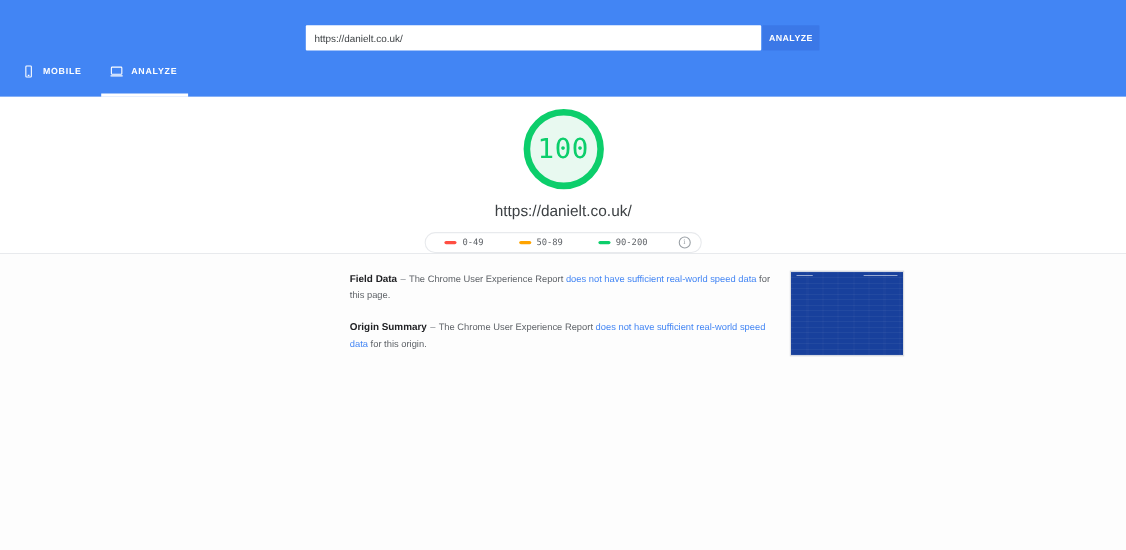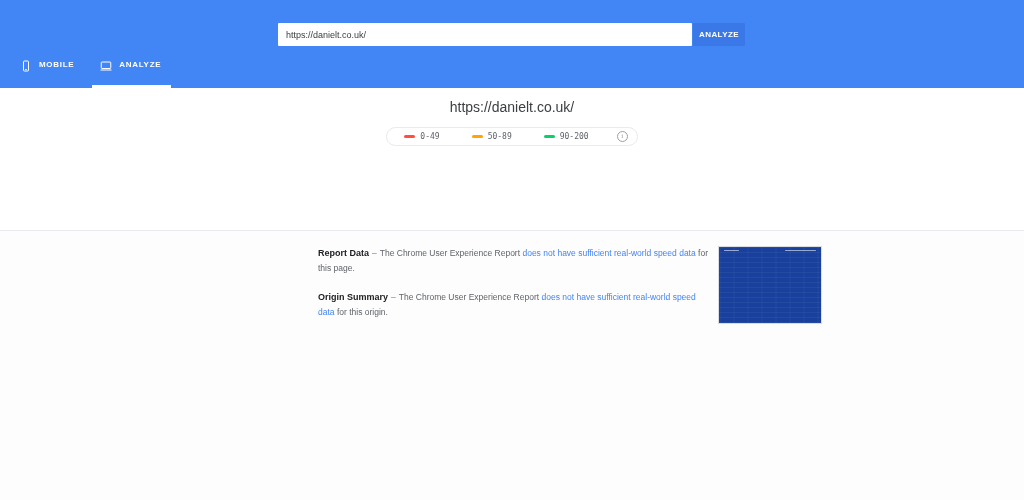--- a/index.html
+++ b/index.html
@@ -173,20 +173,23 @@
             <rect x="2.5" y="4" width="19" height="13" rx="1.5"></rect>
             <line x1="1" y1="20" x2="23" y2="20"></line>
           </svg>
         </span>
         <span class="tab-label">ANALYZE</span>
       </div>
     </div>
   </div>
 
   <div class="score-section">
+    <div class="gauge">
+      <span class="gauge-value">100</span>
+    </div>
     <div class="score-url">https://danielt.co.uk/</div>
 
     <div class="legend">
       <div class="legend-item">
         <span class="legend-dash" style="background:#ff4e42"></span>
         <span>0-49</span>
       </div>
       <div class="legend-item">
         <span class="legend-dash" style="background:#ffa400"></span>
         <span>50-89</span>
@@ -198,21 +201,21 @@
       <div class="legend-info">i</div>
     </div>
   </div>
 
   <div class="divider"></div>
 
   <div class="report">
 
     <div class="content">
       <p class="data-block">
-        <span class="dterm">Report Data</span><span class="dash">–</span><span>The Chrome User Experience Report</span>
+        <span class="dterm">Field Data</span><span class="dash">–</span><span>The Chrome User Experience Report</span>
         <a href="#">does not have sufficient real-world speed data</a>
         <span>for this page.</span>
       </p>
 
       <p class="data-block">
         <span class="dterm">Origin Summary</span><span class="dash">–</span><span>The Chrome User Experience Report</span>
         <a href="#">does not have sufficient real-world speed data</a>
         <span>for this origin.</span>
       </p>
     </div>

